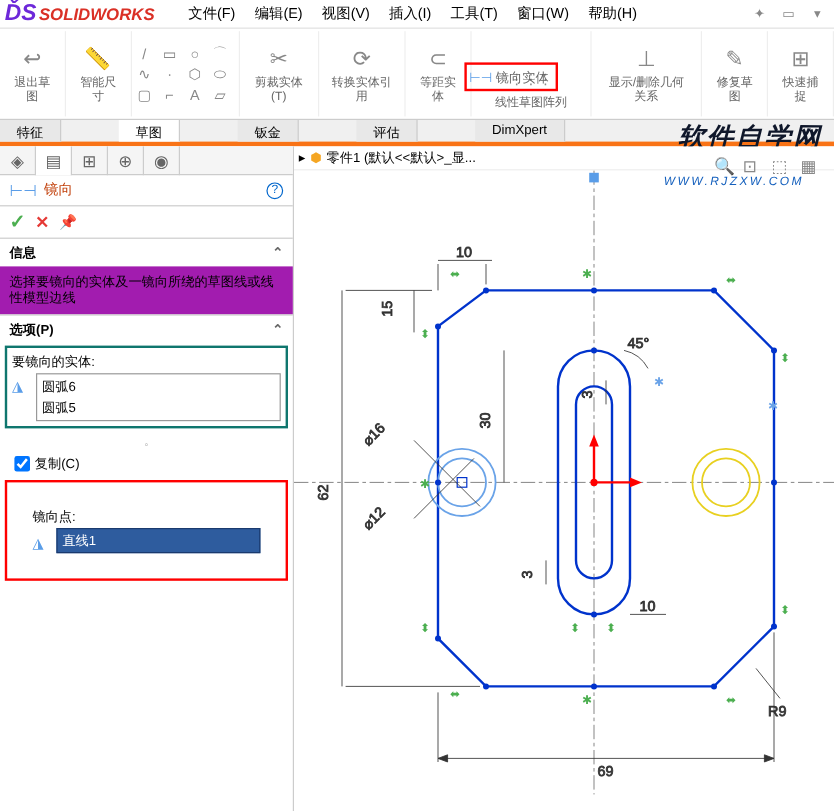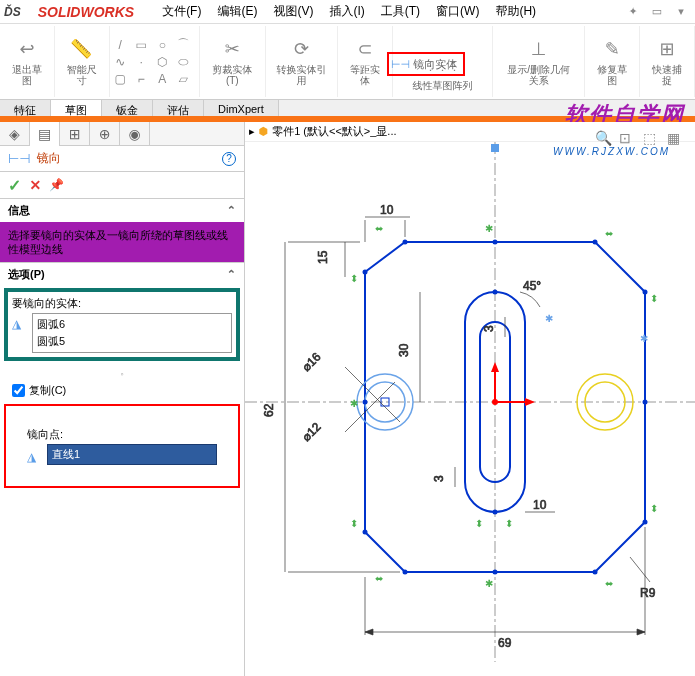--- a/index.html
+++ b/index.html
@@ -1,37 +1,37 @@
 <!DOCTYPE html>
 <html><head>
 <meta charset="utf-8">
 <style>
 * { box-sizing: border-box; margin: 0; padding: 0; font-family: "Microsoft YaHei", Arial, sans-serif; }
 body { width: 695px; height: 676px; background: #fff; overflow: hidden; font-size: 11px; }
 
 
 .titlebar { height: 24px; background: #fff; display: flex; align-items: center; padding: 0 4px; border-bottom: 1px solid #ddd; }
 .logo { color: #da3026; font-weight: bold; font-style: italic; font-size: 14px; display: flex; align-items: center; }
-.logo-icon { color: #404040; font-size: 12px; margin-right: 17px; }
+.logo-icon { color: #6d28d9; font-size: 19px; margin-right: 2px; }
 .menu { display: flex; margin-left: 20px; }
 .menu-item { padding: 2px 8px; font-size: 12px; cursor: pointer; }
 .title-icons { display: flex; margin-left: auto; gap: 4px; }
 .title-icon { width: 20px; height: 20px; display: flex; align-items: center; justify-content: center; color: #888; }
 
 
 .ribbon { height: 76px; background: #fff; border-bottom: 1px solid #ccc; display: flex; padding: 2px 0; }
 .ribbon-group { display: flex; flex-direction: column; align-items: center; justify-content: center; padding: 0 6px; border-right: 1px solid #eee; min-width: 40px; }
 .ribbon-btn { display: flex; flex-direction: column; align-items: center; padding: 2px 4px; cursor: pointer; font-size: 10px; color: #666; text-align: center; line-height: 11px; }
 .ribbon-btn-icon { width: 24px; height: 24px; display: flex; align-items: center; justify-content: center; font-size: 18px; color: #888; margin-bottom: 2px; }
 .ribbon-small { width: 20px; height: 16px; display: flex; align-items: center; justify-content: center; color: #888; font-size: 12px; }
 .mirror-highlight { border: 2px solid red; padding: 0 2px; position: absolute; left: 387px; top: 28px; width: 78px; height: 24px; display: flex; align-items: center; font-size: 11px; color: #666; }
 .mirror-highlight-icon { color: #5a9de8; margin-right: 3px; }
 
 
-.tabs { height: 22px; background: #f0f0f0; display: flex; border-bottom: 6px solid #f97316; }
+.tabs { height: 22px; background: #f0f0f0; display: flex; border-bottom: 4px solid #f97316; gap: 48px; }
 .tab { padding: 3px 14px; font-size: 11px; cursor: pointer; border-right: 1px solid #ccc; background: #e8e8e8; }
 .tab.active { background: #fff; }
 
 
 .main { display: flex; height: 554px; }
 
 
 .left-panel { width: 245px; border-right: 1px solid #ccc; background: #fff; display: flex; flex-direction: column; }
 .panel-tabs { height: 24px; display: flex; border-bottom: 1px solid #ccc; background: #f5f5f5; }
 .panel-tab { width: 30px; height: 24px; display: flex; align-items: center; justify-content: center; border-right: 1px solid #ccc; cursor: pointer; font-size: 14px; color: #666; }
@@ -46,41 +46,41 @@
 .check-icon { color: #4caf50; font-size: 16px; font-weight: bold; }
 .x-icon { color: #e53935; font-size: 14px; font-weight: bold; }
 .pin-icon { color: #666; font-size: 12px; }
 
 .section { border-top: 1px solid #ccc; }
 .section-header { padding: 4px 8px; font-size: 11px; font-weight: bold; display: flex; align-items: center; cursor: pointer; gap: 47px; }
 .collapse-icon { margin-left: auto; color: #666; }
 
 .info-box { background: #a21caf; padding: 6px 8px; font-size: 11px; line-height: 14px; margin: 0; }
 
-.entity-box { border: 4px solid #0f766e; padding: 4px; margin: 2px 4px 8px 4px; }
+.entity-box { border: 2px solid #0f766e; padding: 4px; margin: 2px 4px 8px 4px; }
 .entity-label { font-size: 11px; margin-bottom: 2px; }
 .entity-input-row { display: flex; align-items: flex-start; gap: 4px; }
 .entity-icon { width: 16px; padding-top: 4px; color: #5a9de8; font-size: 12px; }
 .entity-list { flex: 1; border: 1px solid #999; background: #fff; min-height: 40px; padding: 2px; font-size: 11px; }
 .entity-item { padding: 1px 2px; }
 
 .checkbox-row { display: flex; align-items: center; gap: 4px; padding: 4px 12px; font-size: 11px; }
 .checkbox { width: 13px; height: 13px; }
 
 .mirror-point-box { border: 2px solid red; padding: 21px; margin: 2px 4px; }
 .mirror-point-label { font-size: 11px; margin-bottom: 2px; }
 .mirror-point-input { display: flex; align-items: center; gap: 4px; }
 .mirror-point-field { flex: 1; background: #2e5c9e; color: #fff; padding: 2px 4px; border: 1px solid #1a3a6e; font-size: 11px; }
 
 
 .canvas-area { flex: 1; position: relative; background: #fff; }
 .canvas-top { height: 20px; display: flex; align-items: center; padding: 0 4px; border-bottom: 1px solid #eee; font-size: 11px; }
 .canvas-top-icon { color: #f5a623; margin: 0 4px; }
 
-.watermark { position: absolute; right: 10px; top: 0px; font-size: 22px; font-weight: bold; color: #a21caf; font-style: italic; letter-spacing: 2px; }
+.watermark { position: absolute; right: 10px; top: 0px; font-size: 22px; font-weight: bold; color: #0f172a; font-style: italic; letter-spacing: 2px; }
 .watermark-sub { position: absolute; right: 25px; top: 24px; font-size: 10px; color: #1560bd; letter-spacing: 2px; font-style: italic; }
 
 .view-icons { position: absolute; right: 8px; top: 8px; display: flex; gap: 4px; }
 .view-icon { width: 20px; height: 20px; color: #888; font-size: 14px; }
 
 .sketch-canvas { position: absolute; left: 0; top: 20px; right: 0; bottom: 0; }
 
 svg { display: block; }
 </style>
 </head>

